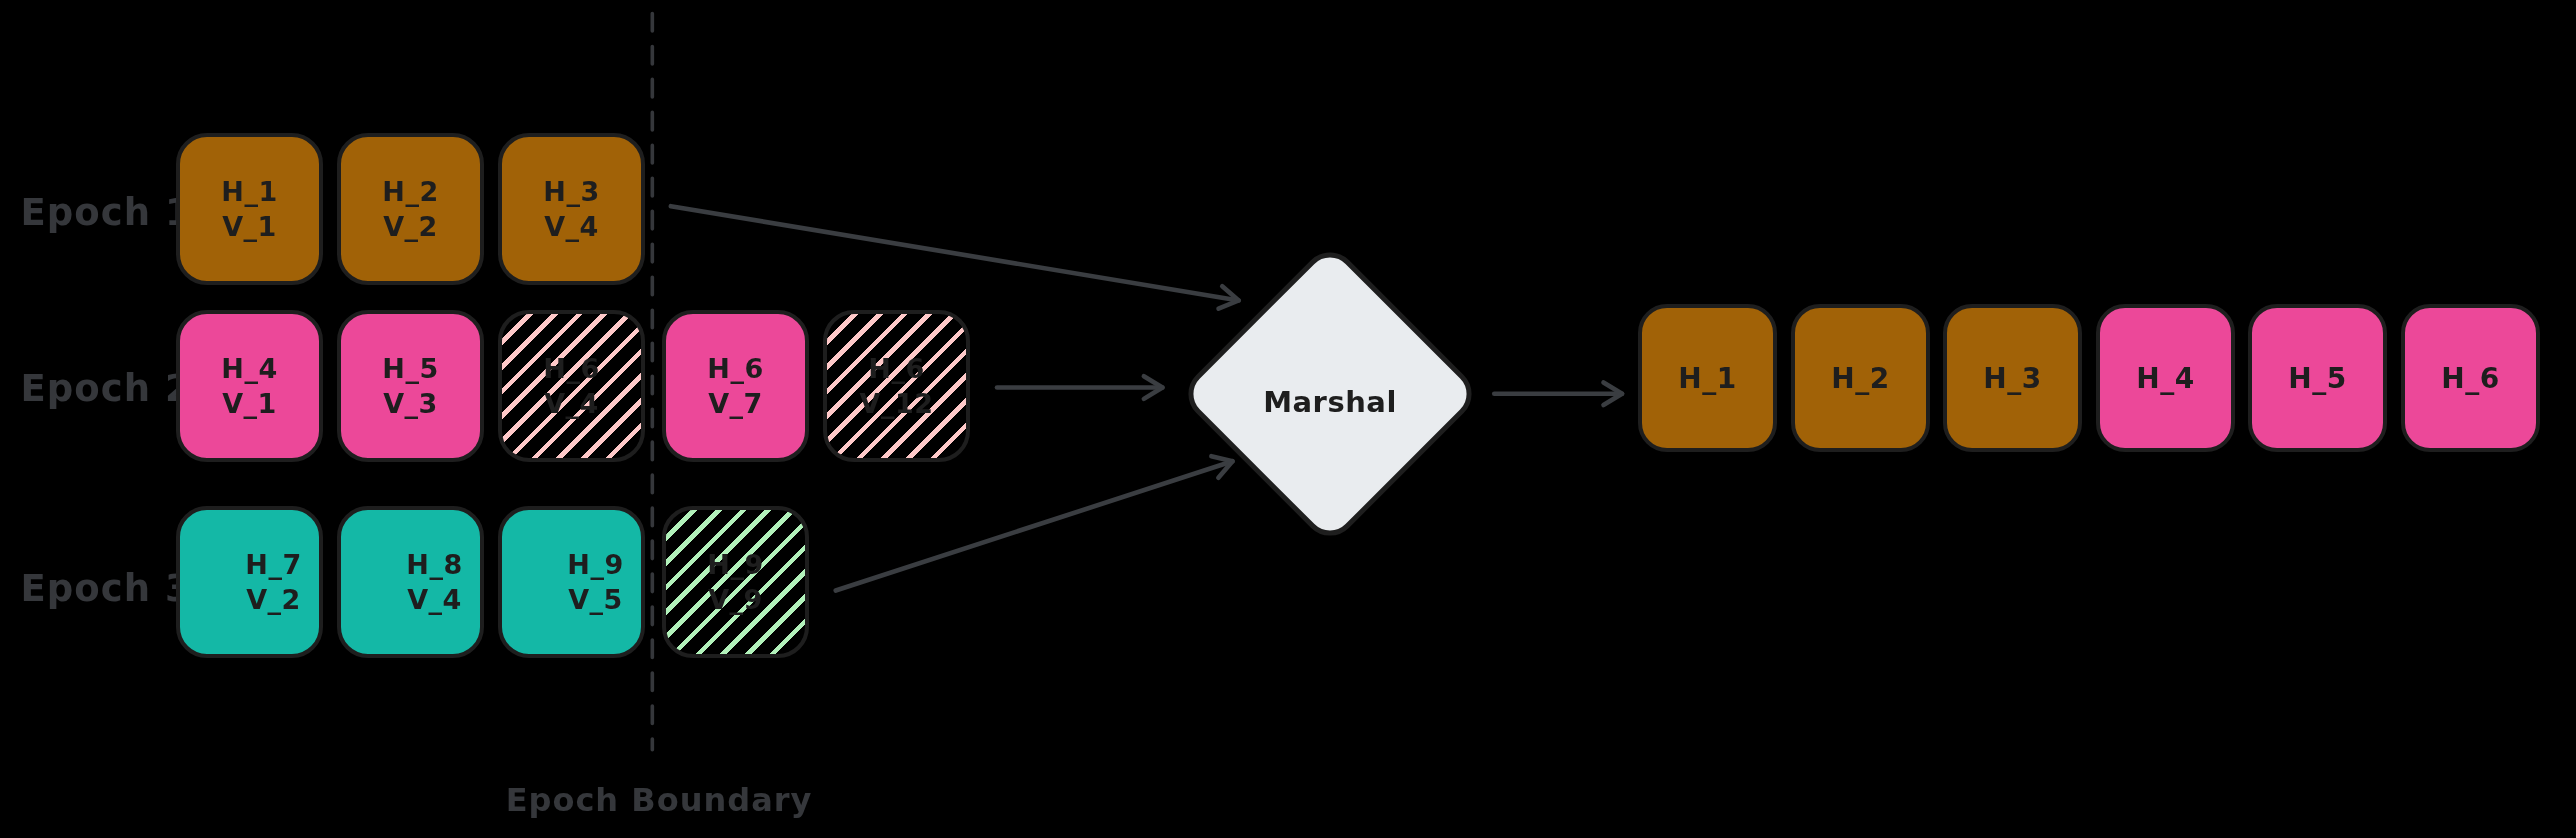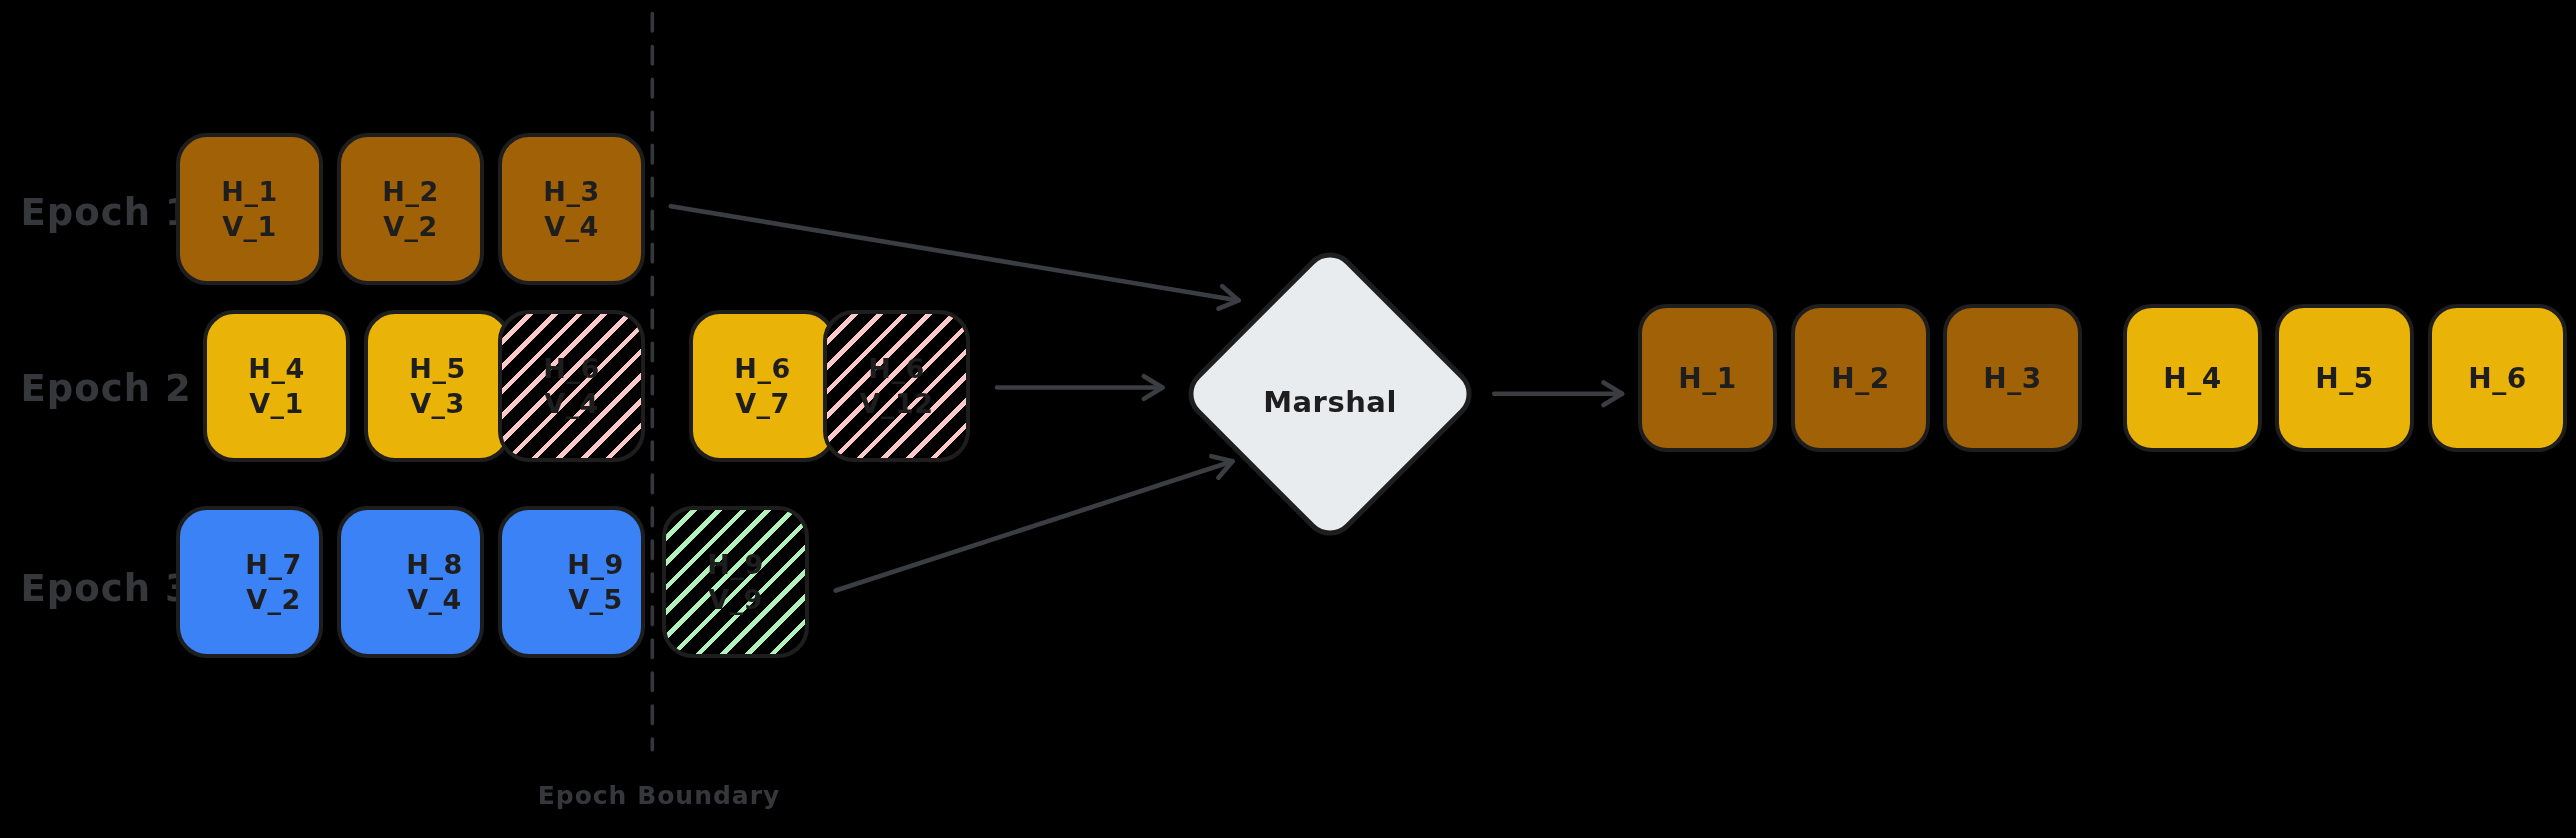--- a/index.html
+++ b/index.html
@@ -37,22 +37,22 @@
     align-items: center;
     justify-content: center;
     gap: 5.2px;
     color: #1e1e1e;
     font-size: 27px;
     font-weight: 600;
     letter-spacing: 0.5px;
   }
   .node .nl { line-height: 1.1; }
   .fill-blue  { background: #a16207; }
-  .fill-pink  { background: #eab308; margin-left: 27px; }
-  .fill-green { background: #3b82f6; padding-left: 48px; }
+  .fill-pink  { background: #ec4899; }
+  .fill-green { background: #14b8a6; padding-left: 48px; }
   .hatch-pink  { background: repeating-linear-gradient(135deg, #ffc9c9 0 4.6px, #000 4.6px 17.5px); }
   .hatch-green { background: repeating-linear-gradient(135deg, #b2f2bb 0 4.6px, #000 4.6px 17.5px); }
   .out-node {
     position: absolute;
     width: 139px;
     height: 148px;
     border: 4.6px solid #1e1e1e;
     border-radius: 29px;
     box-sizing: border-box;
     display: flex;
@@ -85,21 +85,21 @@
     font-weight: 600;
     color: #1e1e1e;
     letter-spacing: 0.5px;
     margin-top: 9px;
   }
   .boundary-label {
     position: absolute;
     left: 659px;
     top: 781px;
     transform: translateX(-50%);
-    font-size: 25px;
+    font-size: 32px;
     font-weight: 600;
     color: #35373b;
     white-space: nowrap;
     letter-spacing: 1px;
   }
 </style>
 </head>
 <body>
 
 <div class="canvas">

